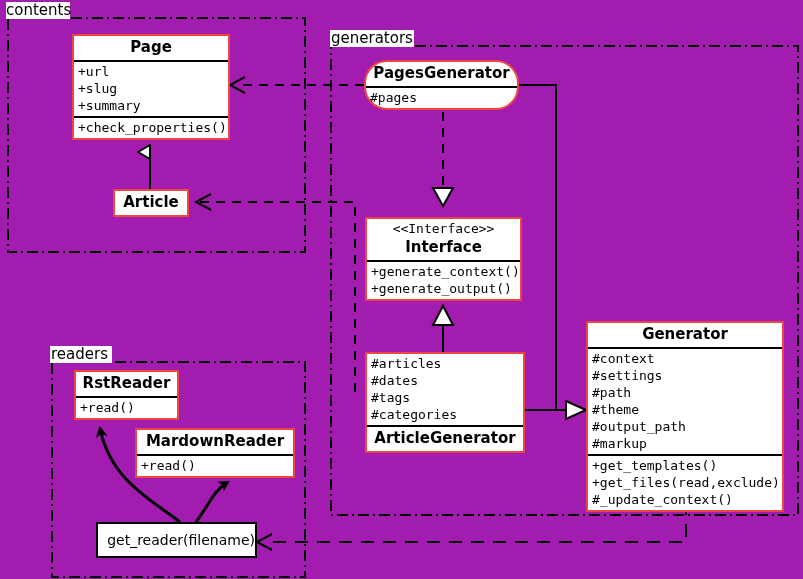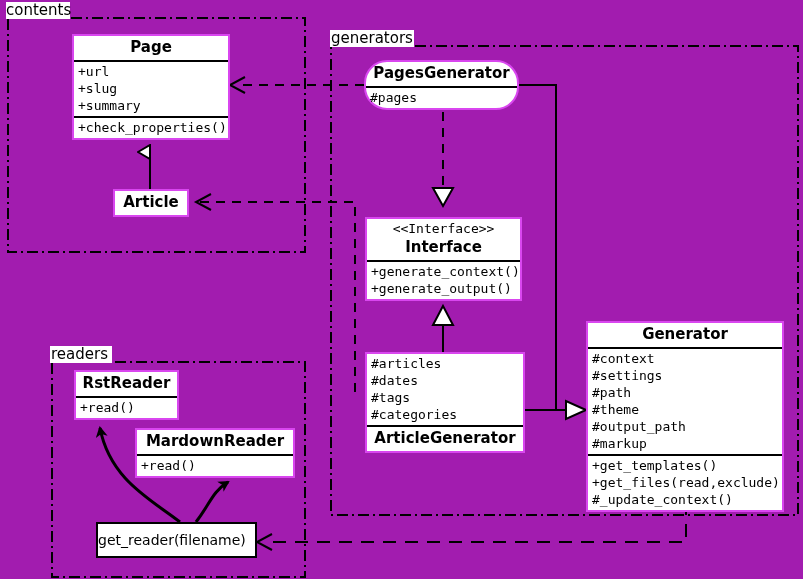--- a/index.html
+++ b/index.html
@@ -26,21 +26,21 @@
   .pkg-label {
     position: absolute;
     font-family: "DejaVu Sans", sans-serif;
     font-size: 15px;
     color: #000000;
     white-space: nowrap;
   }
   .umlbox {
     position: absolute;
     box-sizing: border-box;
-    border: 2px solid #d946ef;
+    border: 2px solid #ef4444;
     background: #ffffff;
   }
   .umlbox .sect {
     box-sizing: border-box;
     padding: 1px 4px 2px 4px;
   }
   .umlbox .sect + .sect {
     border-top: 2px solid #000000;
   }
   .cls-name {
@@ -67,21 +67,21 @@
     color: #000000;
     white-space: nowrap;
   }
   .fnbox {
     position: absolute;
     box-sizing: border-box;
     border: 2px solid #000000;
     background: #ffffff;
     display: flex;
     align-items: center;
-    justify-content: flex-start;
+    justify-content: flex-end;
   }
   .fnbox span {
     font-family: "DejaVu Sans", sans-serif;
     font-size: 14px;
     color: #000000;
     white-space: nowrap;
   }
 </style>
 </head>
 <body>

